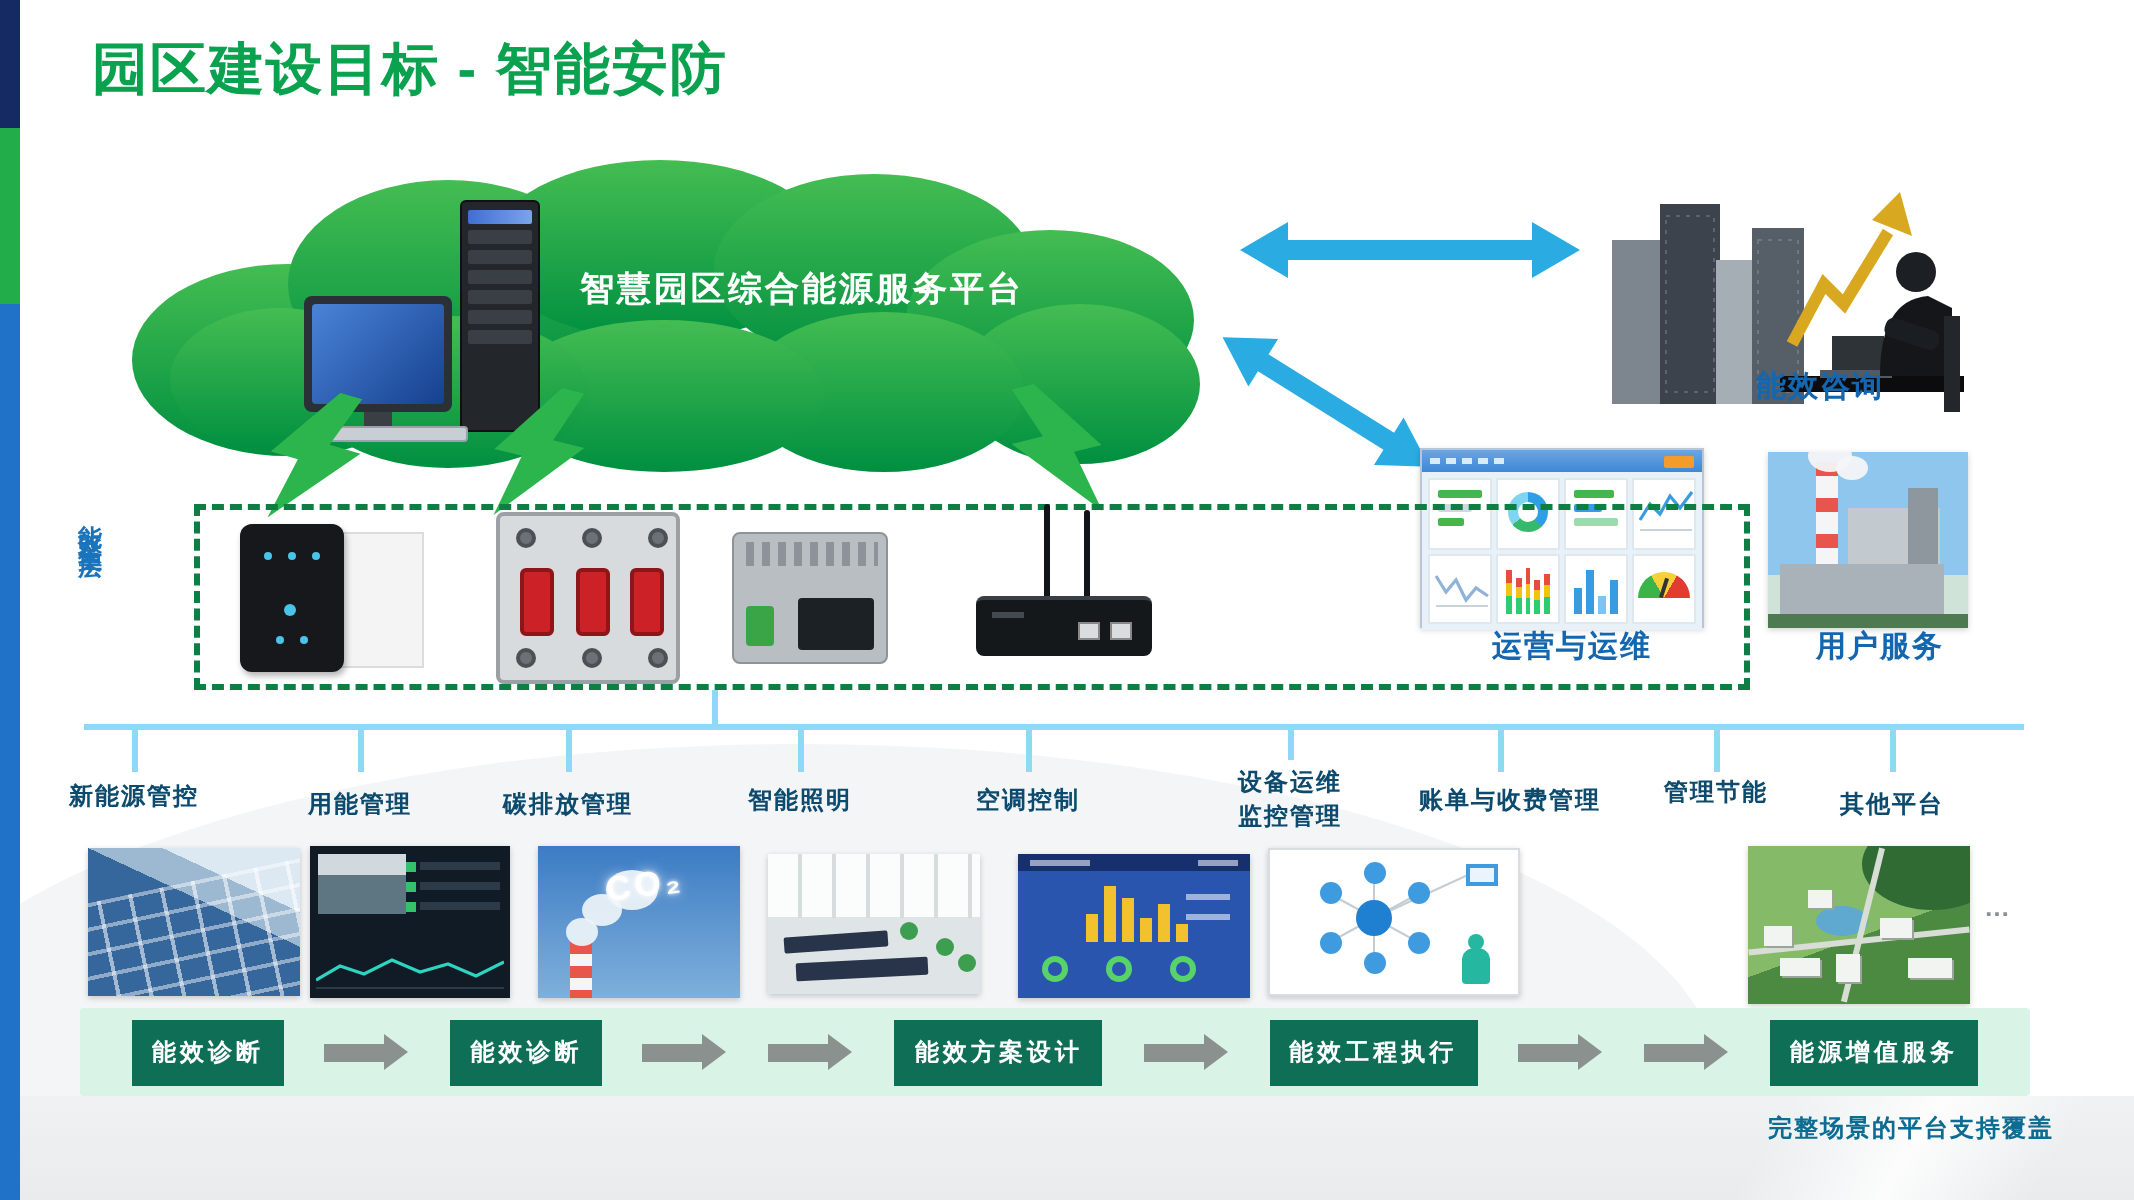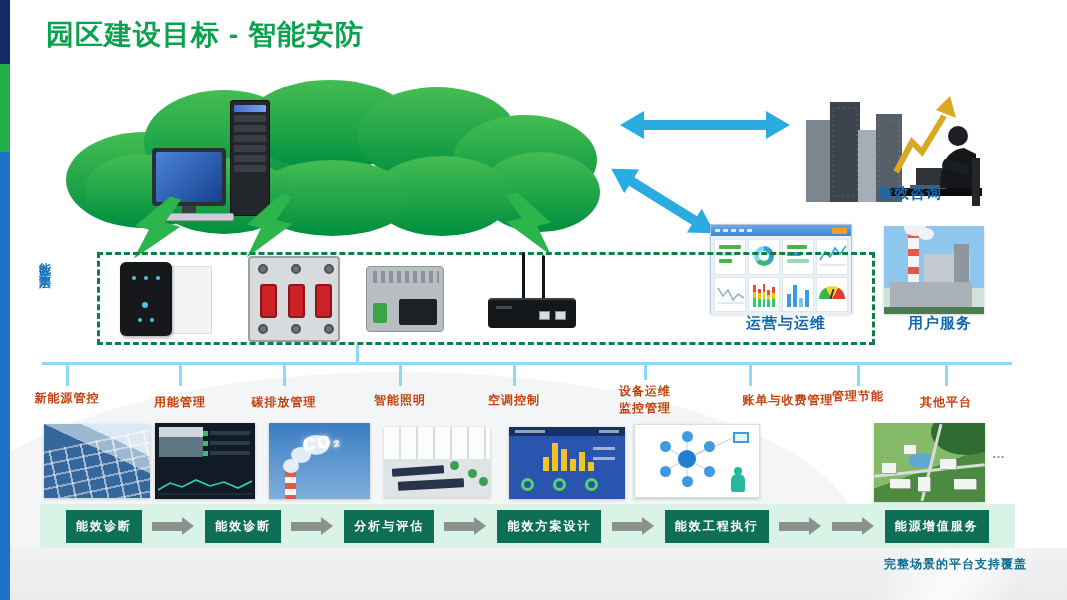--- a/index.html
+++ b/index.html
@@ -84,21 +84,21 @@
   .dev-meter .scr { position:absolute; right:6px; bottom:6px; width:38px; height:26px; background:#1c2126; border-radius:2px; }
   .dev-meter .tab { position:absolute; left:6px; bottom:8px; width:14px; height:20px; background:#3aa546; border-radius:2px; }
   .antenna { width:3px; background:#111418; border-radius:2px; }
   .dev-gw { left:488px; top:298px; width:88px; height:30px; background:#15181b; border-radius:4px; border-top:2px solid #3a3f45; }
   .dev-gw .port { position:absolute; bottom:8px; width:11px; height:9px; background:#d9dde0; border:1px solid #888; }
   .dev-gw .led { position:absolute; top:6px; width:16px; height:3px; background:#3b4td0; background:#444a52; }
 
   
   .cline { background:#8ed9f5; }
 
-  .scen-label { color:#c2410c; font-weight:bold; font-size:12px; white-space:nowrap; transform:translateX(-50%); letter-spacing:1px; }
+  .scen-label { color:#0c4a6e; font-weight:bold; font-size:12px; white-space:nowrap; transform:translateX(-50%); letter-spacing:1px; }
   .scen-label.wrap { white-space:normal; width:54px; text-align:center; line-height:1.4; }
   .more-dots { color:#8a9298; font-size:13px; font-weight:bold; }
 
   
   .tile { position:absolute; overflow:hidden; box-shadow:0 1px 3px rgba(0,0,0,.2); }
   .t-solar { background:linear-gradient(205deg,#dce9f3 0 26%,#9db9d2 26% 40%,#35669c 40% 100%); }
   .t-solar .grid { position:absolute; left:-20%; top:22%; width:150%; height:100%; transform:rotate(-12deg);
      background:repeating-linear-gradient(90deg,rgba(255,255,255,.55) 0 2px,transparent 2px 16px),repeating-linear-gradient(0deg,rgba(255,255,255,.45) 0 2px,transparent 2px 12px); }
   .t-edash { background:#101b26; }
   .t-edash .photo { position:absolute; left:4px; top:4px; width:44px; height:30px; background:linear-gradient(180deg,#cfd9de 0 35%,#5e7682 35% 100%); }
@@ -190,20 +190,21 @@
     <div class="pc-slot"></div>
     <div class="pc-slot"></div>
     <div class="pc-slot"></div>
   </div>
   <div class="abs pc-monitor">
       <div class="pc-screen"></div>
     </div>
   <div class="abs pc-stand"></div>
   <div class="abs pc-kbd"></div>
 
+  <div class="abs cloud-label">智慧园区综合能源服务平台</div>
 
   <div class="abs bolt" style="left:134px;top:194px;transform:rotate(16deg);">
     <svg viewBox="0 0 46 74">
         <polygon points="27,0 0,40 15,40 8,74 46,28 29,28 39,0" fill="#2db54d"></polygon>
       </svg>
   </div>
   <div class="abs bolt" style="left:246px;top:192px;transform:rotate(14deg);">
     <svg viewBox="0 0 46 74">
         <polygon points="27,0 0,40 15,40 8,74 46,28 29,28 39,0" fill="#2db54d"></polygon>
       </svg>
@@ -369,21 +370,21 @@
   <div class="abs cline" style="left:749px;top:365px;width:3px;height:21px;"></div>
   <div class="abs cline" style="left:857px;top:365px;width:3px;height:21px;"></div>
   <div class="abs cline" style="left:945px;top:365px;width:3px;height:21px;"></div>
 
   <div class="abs scen-label" style="left:67px;top:390px;">新能源管控</div>
   <div class="abs scen-label" style="left:180px;top:394px;">用能管理</div>
   <div class="abs scen-label" style="left:284px;top:394px;">碳排放管理</div>
   <div class="abs scen-label" style="left:400px;top:392px;">智能照明</div>
   <div class="abs scen-label" style="left:514px;top:392px;">空调控制</div>
   <div class="abs scen-label wrap" style="left:645px;top:383px;">设备运维监控管理</div>
-  <div class="abs scen-label" style="left:788px;top:392px;">账单与收费管理</div>
+  <div class="abs scen-label" style="left:755px;top:392px;">账单与收费管理</div>
   <div class="abs scen-label" style="left:858px;top:388px;">管理节能</div>
   <div class="abs scen-label" style="left:946px;top:394px;">其他平台</div>
 
   <div class="tile t-solar" style="left:44px;top:424px;width:106px;height:74px;">
     <div class="grid"></div>
   </div>
 
   <div class="tile t-edash" style="left:155px;top:423px;width:100px;height:76px;">
     <div class="photo"></div>
     <div class="row" style="top:8px;">
@@ -475,21 +476,20 @@
     <div class="bld" style="left:30px;top:22px;width:12px;height:9px;"></div>
   </div>
 
   <div class="abs more-dots" style="left:992px;top:446px;">…</div>
 
   <div class="abs banner">
     <div class="step">能效诊断</div>
     <span class="flow-arrow"></span>
     <div class="step">能效诊断</div>
     <span class="flow-arrow"></span>
-    <div class="step">分析与评估</div>
     <span class="flow-arrow"></span>
     <div class="step">能效方案设计</div>
     <span class="flow-arrow"></span>
     <div class="step">能效工程执行</div>
     <span class="flow-arrow"></span>
     <span class="flow-arrow"></span>
     <div class="step">能源增值服务</div>
   </div>
 
   <div class="abs footer-note">完整场景的平台支持覆盖</div>

